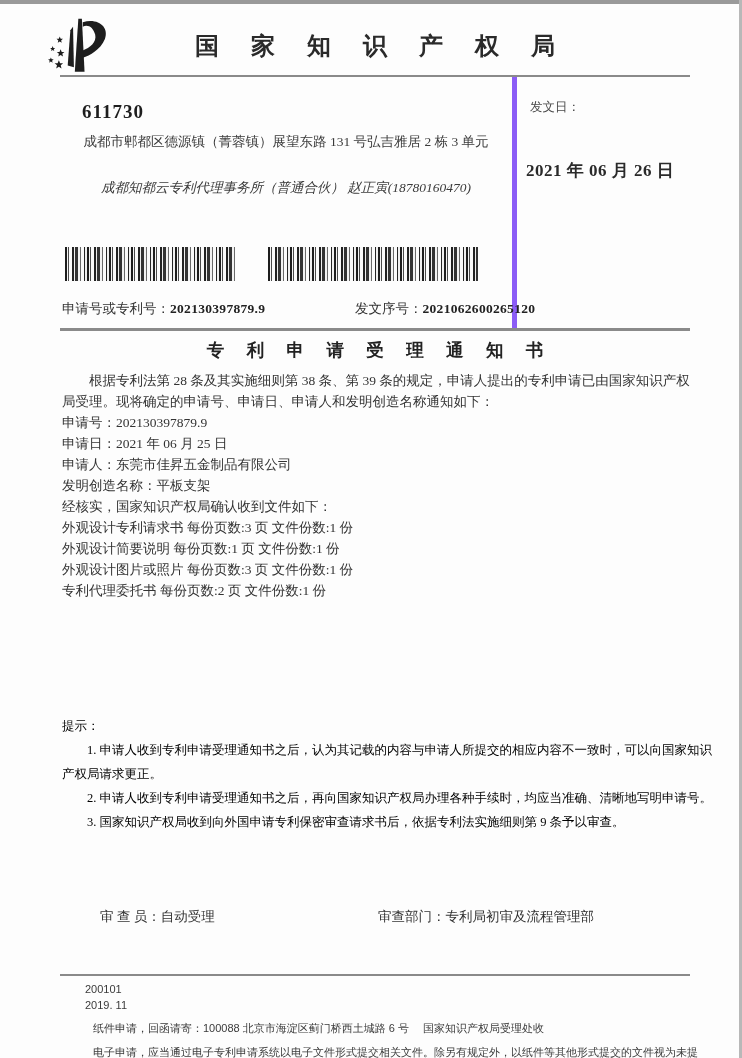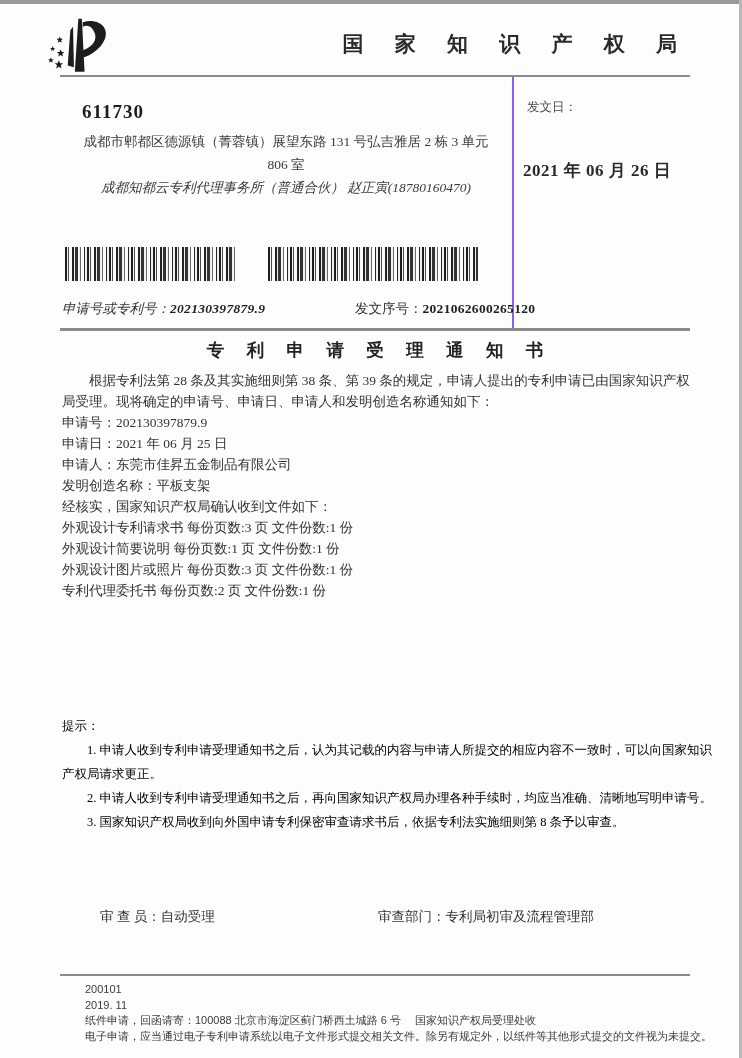--- a/index.html
+++ b/index.html
@@ -12,21 +12,21 @@
     color:#333;
     overflow:hidden;
   }
   .scan-band-top { position:absolute; top:0; left:0; width:100%; height:4px; background:#9a9a9a; }
   .scan-band-right { position:absolute; top:0; right:0; width:3px; height:100%; background:#b8b8b8; }
 
   
   .logo { position:absolute; top:16px; left:42px; width:78px; height:62px; }
   .org-title {
     position:absolute; top:30px; left:60px; width:630px;
-    text-align:right; font-size:21px; font-weight:600;
+    text-align:center; font-size:24px; font-weight:600;
     letter-spacing:13px; text-indent:13px; color:#2a2a2a;
     white-space:nowrap;
   }
   .hrule { position:absolute; left:60px; width:630px; height:2px; background:#8a8a8a; }
   .rule-header { top:75px; }
 
   
   .infobox { position:absolute; top:77px; left:60px; width:630px; height:253px; display:flex; border-bottom:2px solid #8a8a8a; box-sizing:border-box; }
   .addr-col { width:452px; position:relative; }
   .postal-code { position:absolute; top:24px; left:22px; font-size:19px; font-weight:bold; letter-spacing:1px; color:#1d1d1d; }
@@ -37,28 +37,28 @@
     background:repeating-linear-gradient(90deg,
       #1d1d1d 0px,#1d1d1d 2px,#f5f5f5 2px,#f5f5f5 3px,
       #4a4a4a 3px,#4a4a4a 4px,#fafafa 4px,#fafafa 7px,
       #222 7px,#222 9px,#eee 9px,#eee 10px,
       #333 10px,#333 13px,#f2f2f2 13px,#f2f2f2 15px,
       #6a6a6a 15px,#6a6a6a 16px,#fbfbfb 16px,#fbfbfb 19px,
       #262626 19px,#262626 20px,#f0f0f0 20px,#f0f0f0 22px);
   }
   .barcode-left { left:5px; width:170px; }
   .barcode-right { left:208px; width:210px; }
-  .date-col { flex:1; border-left:2px solid #8b5cf6; position:relative; }
+  .date-col { flex:1; border-left:5px solid #8b5cf6; position:relative; }
   .date-label { position:absolute; top:22px; left:13px; font-size:12.5px; color:#4a4a4a; }
   .date-value { position:absolute; top:82px; left:9px; font-size:17px; font-weight:600; letter-spacing:0.5px; color:#2a2a2a; white-space:nowrap; }
 
   
   .refs { position:absolute; top:288px; left:60px; width:630px; height:43px; border-bottom:2px solid #8a8a8a; box-sizing:border-box; font-size:13.5px; }
   .ref-pair { position:absolute; top:12px; white-space:nowrap; }
-  .ref-app { left:2px;font-style:italic; }
+  .ref-app { left:2px; }
   .ref-serial { left:295px; }
   .ref-pair b { font-family:"Liberation Serif",serif; letter-spacing:0.3px; color:#222; }
 
   .notice-title {
     position:absolute; top:338px; left:60px; width:630px;
     text-align:center; font-size:17.5px; font-weight:bold;
     letter-spacing:9px; text-indent:9px; color:#222; white-space:nowrap;
   }
 
   .body-block { position:absolute; top:370px; left:62px; width:628px; font-size:13.5px; line-height:21px; color:#333; }
@@ -74,21 +74,21 @@
   .signoff { position:absolute; top:908px; left:60px; width:630px; font-size:13.5px; color:#333; }
   .examiner { position:absolute; left:40px; top:0; white-space:nowrap; }
   .department { position:absolute; left:318px; top:0; white-space:nowrap; }
 
   .rule-footer { top:974px; }
   .footer { position:absolute; top:982px; left:85px; width:640px; display:flex;
     font-family:"Liberation Sans","DejaVu Sans",sans-serif; font-size:11px; line-height:15.5px; color:#3a3a3a;flex-direction:column; }
   .footer-codes { width:150px; flex:none; }
   .footer-codes div { white-space:nowrap; }
   .footer-text { flex:1; }
-  .footer-text p { margin:0; }
+  .footer-text p { margin:8px; }
 </style>
 </head>
 <body>
 
 <div class="page">
   <div class="scan-band-top"></div>
   <div class="scan-band-right"></div>
 
   <svg class="logo" viewBox="0 0 80 70" aria-hidden="true">
     <defs>
@@ -108,21 +108,20 @@
     <use href="#star" transform="translate(15,55) scale(1.0)"></use>
   </svg>
 
   <div class="org-title">国 家 知 识 产 权 局</div>
   <div class="hrule rule-header"></div>
 
   <div class="infobox">
     <div class="addr-col">
       <div class="postal-code">611730</div>
       <div class="addr-line1">成都市郫都区德源镇（菁蓉镇）展望东路 131 号弘吉雅居 2 栋 3 单元</div>
-      <div class="addr-line2">806 室</div>
       <div class="agent-line">成都知都云专利代理事务所（普通合伙）  赵正寅(18780160470)</div>
       <div class="barcode barcode-left"></div>
       <div class="barcode barcode-right"></div>
     </div>
     <div class="date-col">
       <div class="date-label">发文日：</div>
       <div class="date-value">2021 年 06 月 26 日</div>
     </div>
   </div>
 
@@ -147,21 +146,21 @@
     <p class="doc-line">外观设计专利请求书 每份页数:3 页  文件份数:1 份</p>
     <p class="doc-line">外观设计简要说明 每份页数:1 页  文件份数:1 份</p>
     <p class="doc-line">外观设计图片或照片 每份页数:3 页  文件份数:1 份</p>
     <p class="doc-line">专利代理委托书 每份页数:2 页  文件份数:1 份</p>
   </div>
 
   <div class="tips-block">
     <p>提示：</p>
     <p class="tip-item">1. 申请人收到专利申请受理通知书之后，认为其记载的内容与申请人所提交的相应内容不一致时，可以向国家知识产权局请求更正。</p>
     <p class="tip-item">2. 申请人收到专利申请受理通知书之后，再向国家知识产权局办理各种手续时，均应当准确、清晰地写明申请号。</p>
-    <p class="tip-item">3. 国家知识产权局收到向外国申请专利保密审查请求书后，依据专利法实施细则第 8 条予以审查。</p>
+    <p class="tip-item">3. 国家知识产权局收到向外国申请专利保密审查请求书后，依据专利法实施细则第 9 条予以审查。</p>
   </div>
 
   <div class="signoff">
     <div class="examiner">
       <span>审 查 员：</span><span>自动受理</span>
     </div>
     <div class="department">
       <span>审查部门：</span><span>专利局初审及流程管理部</span>
     </div>
   </div>

